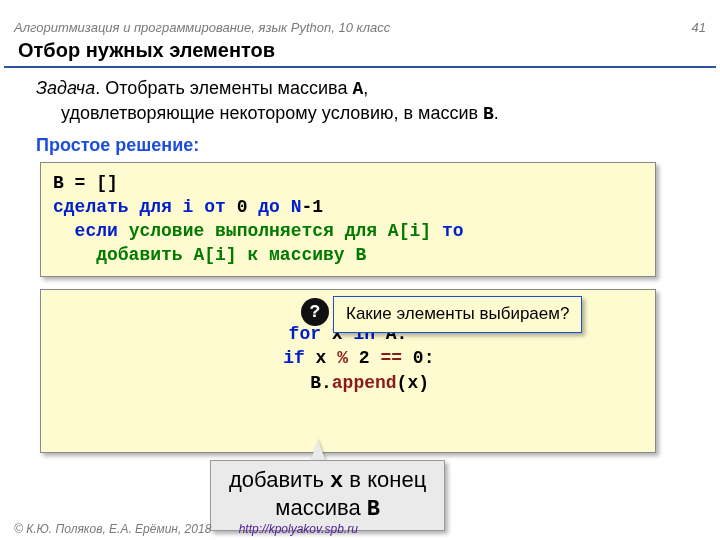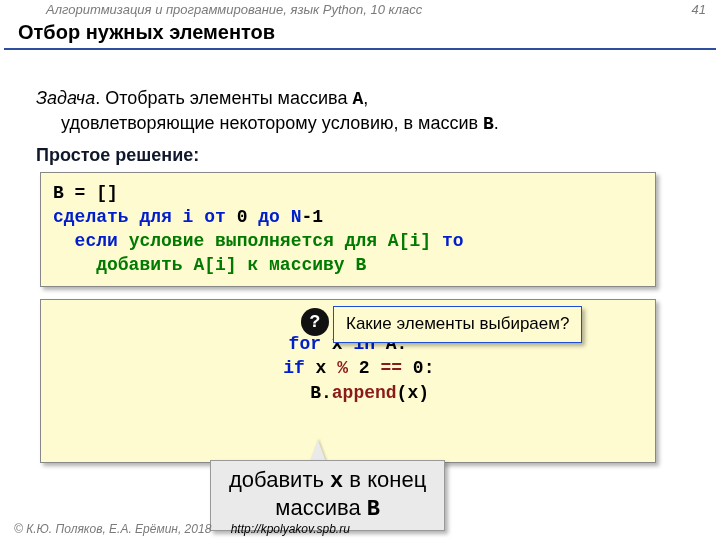--- a/index.html
+++ b/index.html
@@ -4,50 +4,48 @@
 <style>
   * { margin: 0; padding: 0; box-sizing: border-box; }
   body {
     width: 720px; height: 540px;
     font-family: Arial, sans-serif;
     background: #fff;
     position: relative;
     overflow: hidden;
   }
   .header {
-    padding: 2px 14px 2px;
+    padding: 20px 14px 2px;
     font-style: italic;
     color: #7a7a7a;
     font-size: 13px;
     display: flex;
     justify-content: space-between;
-    margin-left: 32px;
   }
   .title {
     font-size: 20px;
     font-weight: bold;
     color: #000;
     padding: 2px 14px 4px;
     border-bottom: 2px solid #2e4ea0;
     margin: 0 4px;
   }
   .task {
     padding: 8px 40px 8px 36px;
     font-size: 18px;
     color: #000;
     line-height: 1.35;
-    margin-top: 28px;
   }
   .task .label { font-style: italic; }
   .task .mono { font-family: "Courier New", monospace; font-weight: bold; }
   .subhead {
     padding: 0 36px 6px;
     font-size: 18px;
     font-weight: bold;
-    color: #0f172a;
+    color: #1d4ed8;
   }
   .codebox {
     margin: 0 64px 12px 40px;
     background: #fffbd0;
     border: 1px solid #888;
     box-shadow: 3px 3px 4px rgba(0,0,0,.3);
     padding: 8px 12px;
     font-family: "Courier New", monospace;
     font-size: 18px;
     font-weight: bold;
@@ -100,21 +98,21 @@
     left: 310px; top: 440px;
     filter: drop-shadow(1px -1px 1px rgba(0,0,0,.2));
   }
   .footer {
     position: absolute;
     bottom: 4px; left: 14px;
     font-size: 12px;
     font-style: italic;
     color: #7a7a7a;
   }
-  .footer a { color: #000000; text-decoration: none; margin-left: 16px; }
+  .footer a { color: #4c1d95; text-decoration: none; margin-left: 24px; }
 </style>
 </head>
 <body>
 
 <div class="header">
   <span>Алгоритмизация и программирование, язык Python, 10 класс</span>
   <span>41</span>
 </div>
 
 <div class="title">Отбор нужных элементов</div>

